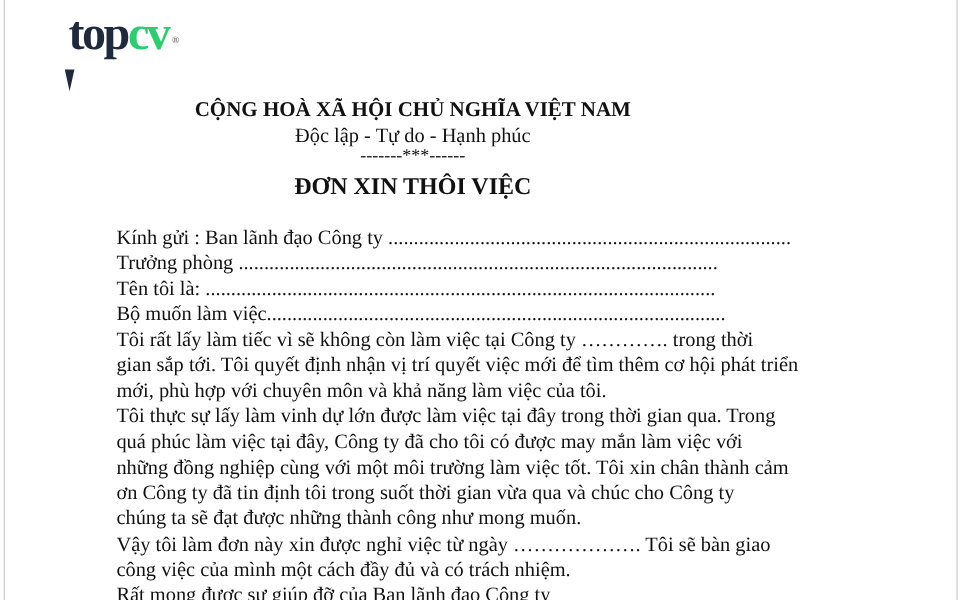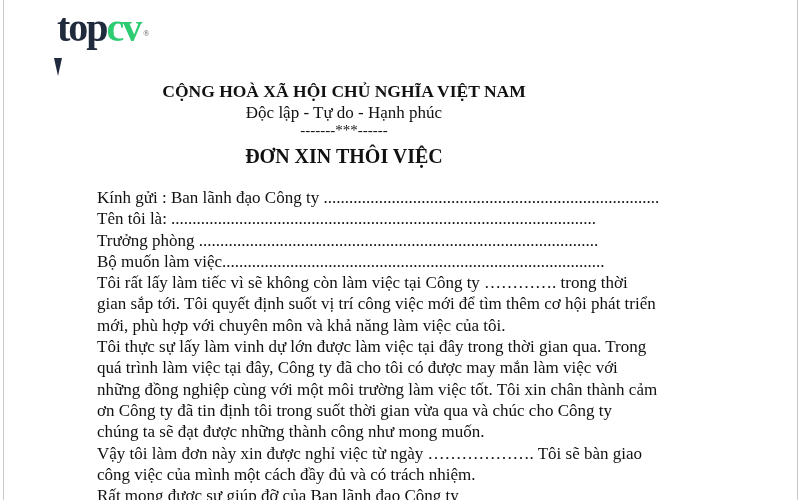--- a/index.html
+++ b/index.html
@@ -58,27 +58,27 @@
 </div>
 <div class="tie"></div>
 
 <div class="header h-nation">CỘNG HOÀ XÃ HỘI CHỦ NGHĨA VIỆT NAM</div>
 <div class="header h-motto">Độc lập - Tự do - Hạnh phúc</div>
 <div class="header h-sep">-------***------</div>
 <div class="header h-title">ĐƠN XIN THÔI VIỆC</div>
 
 <div class="body-text">
   <div>Kính gửi : Ban lãnh đạo Công ty ...............................................................................</div>
+  <div>Trưởng phòng ..............................................................................................</div>
   <div>Tên tôi là: ....................................................................................................</div>
-  <div>Trưởng phòng ..............................................................................................</div>
   <div>Bộ muốn làm việc..........................................................................................</div>
   <div>Tôi rất lấy làm tiếc vì sẽ không còn làm việc tại Công ty …………. trong thời</div>
-  <div>gian sắp tới. Tôi quyết định suốt vị trí công việc mới để tìm thêm cơ hội phát triển</div>
+  <div>gian sắp tới. Tôi quyết định nhận vị trí quyết việc mới để tìm thêm cơ hội phát triển</div>
   <div>mới, phù hợp với chuyên môn và khả năng làm việc của tôi.</div>
   <div>Tôi thực sự lấy làm vinh dự lớn được làm việc tại đây trong thời gian qua. Trong</div>
-  <div>quá trình làm việc tại đây, Công ty đã cho tôi có được may mắn làm việc với</div>
+  <div>quá phúc làm việc tại đây, Công ty đã cho tôi có được may mắn làm việc với</div>
   <div>những đồng nghiệp cùng với một môi trường làm việc tốt. Tôi xin chân thành cảm</div>
   <div>ơn Công ty đã tin định tôi trong suốt thời gian vừa qua và chúc cho Công ty</div>
   <div>chúng ta sẽ đạt được những thành công như mong muốn.</div>
   <div>Vậy tôi làm đơn này xin được nghỉ việc từ ngày ………………. Tôi sẽ bàn giao</div>
   <div>công việc của mình một cách đầy đủ và có trách nhiệm.</div>
   <div>Rất mong được sự giúp đỡ của Ban lãnh đạo Công ty</div>
 </div>
 
 </body></html>

